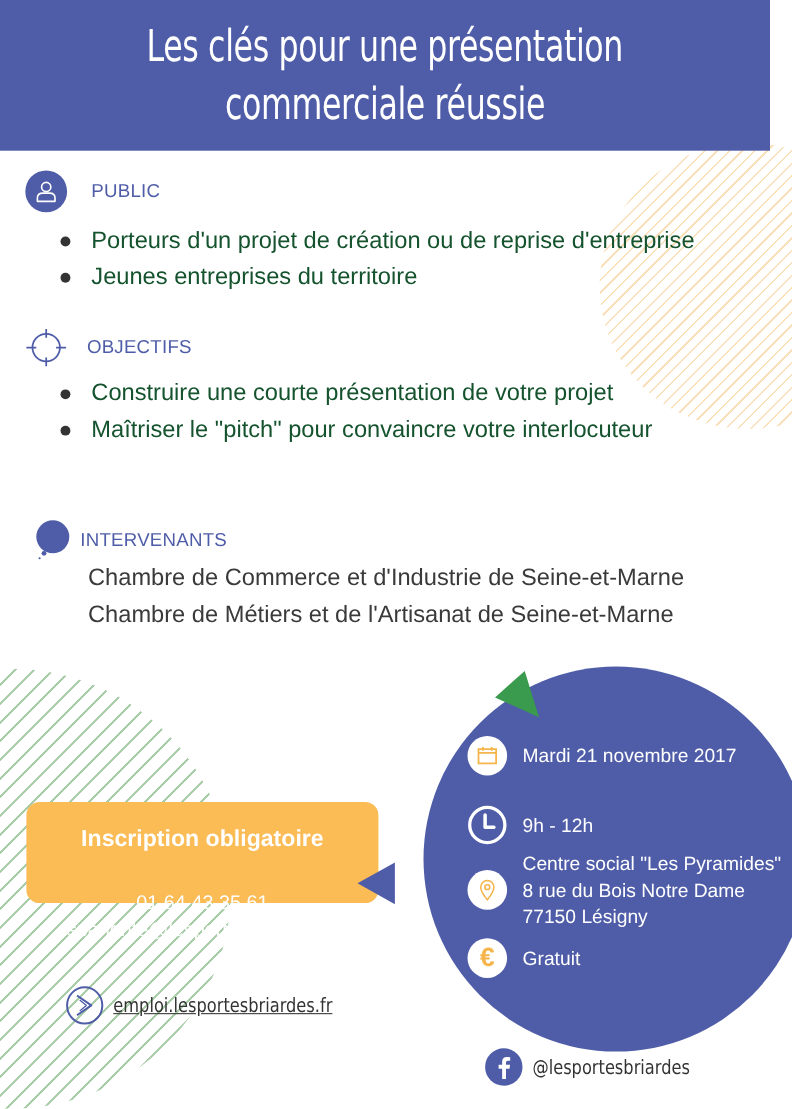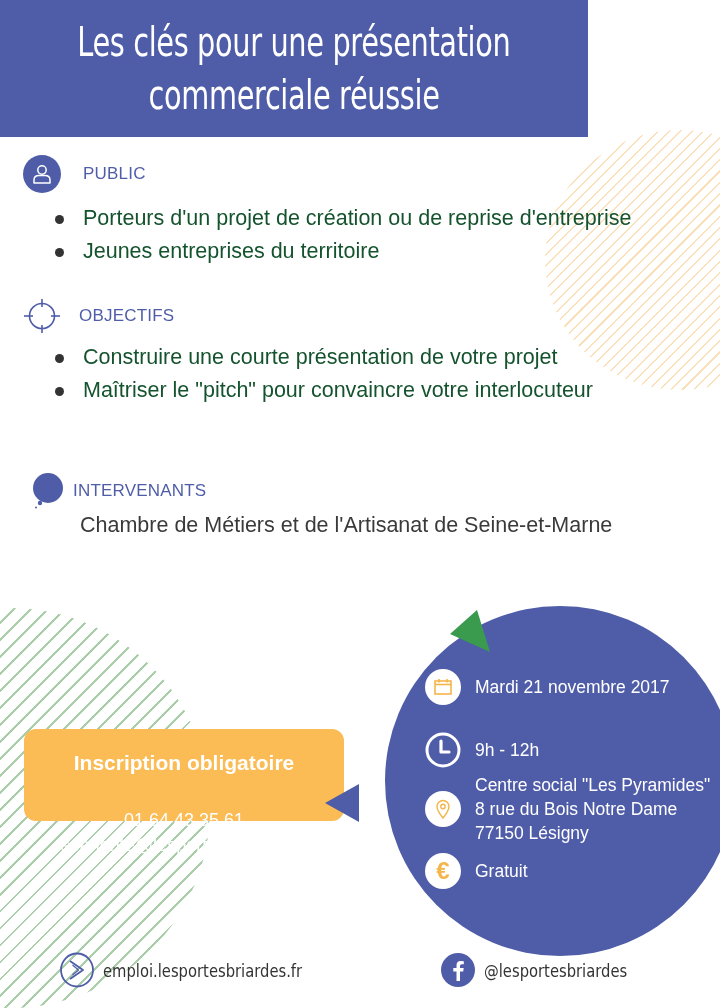--- a/index.html
+++ b/index.html
@@ -9,21 +9,21 @@
   .hatch-yellow {
     position: absolute; left: 545px; top: 130px; width: 270px; height: 260px; border-radius: 50%;
     background: repeating-linear-gradient(135deg, rgba(245,200,130,0.55) 0px, rgba(245,200,130,0.55) 1.5px, transparent 1.5px, transparent 8px);
   }
   .hatch-green {
     position: absolute; left: -190px; top: 608px; width: 400px; height: 400px; border-radius: 50%;
     background: repeating-linear-gradient(135deg, rgba(140,190,140,0.75) 0px, rgba(140,190,140,0.75) 2px, transparent 2px, transparent 12px);
   }
 
   .header {
-    position: absolute; left: 0; top: 0; width: 588px; height: 137px; background: #4f5da8;
+    position: absolute; left: 0; top: 0; width: 700px; height: 137px; background: #4f5da8;
     display: flex; flex-direction: column; align-items: center; justify-content: center;
   }
   .header .title {
     color: #ffffff; font-family: "DejaVu Sans", sans-serif; font-size: 40px; line-height: 53px;
     text-align: center; transform: scaleX(0.72); white-space: nowrap; letter-spacing: -0.5px;
   }
 
   .section-head { position: absolute; display: flex; align-items: center; }
   .section-head .label { color: #4f5da8; font-size: 17px; letter-spacing: 0.2px; }
 
@@ -115,20 +115,21 @@
   <span style="display:inline-flex;">
     <svg width="34" height="38" viewBox="0 0 34 38">
       <circle cx="17" cy="16" r="15" fill="#4f5da8"></circle>
       <circle cx="9" cy="31" r="2.2" fill="#4f5da8"></circle>
       <circle cx="5" cy="35.5" r="1" fill="#4f5da8"></circle>
     </svg>
   </span>
   <span class="label" style="margin-left:8px;">INTERVENANTS</span>
 </div>
 <div class="plain-lines" style="left:80px; top:509px;">
+  <div>Chambre de Commerce et d'Industrie de Seine-et-Marne</div>
   <div>Chambre de Métiers et de l'Artisanat de Seine-et-Marne</div>
 </div>
 
 <div class="inscription">
   <div class="h">Inscription obligatoire</div>
   <div class="p">01 64 43 35 61</div>
   <div class="e">spariente@lesportesbriardes.fr</div>
 </div>
 <div class="tri-blue"></div>
 
@@ -173,21 +174,21 @@
   </div>
 </div>
 
 <div class="info-row" style="left:425px; top:853px;">
   <div class="ico">
     <span style="color:#f5b54a; font-weight:bold; font-size:24px; line-height:1;">€</span>
   </div>
   <span class="txt">Gratuit</span>
 </div>
 
-<div class="footer-item" style="left:59px; top:952px;">
+<div class="footer-item" style="left:59px; top:896px;text-decoration:underline;">
   <span style="display:inline-flex;">
     <svg width="36" height="36" viewBox="0 0 36 36">
       <ellipse cx="18" cy="18" rx="16" ry="16.5" fill="none" stroke="#4f5da8" stroke-width="1.8"></ellipse>
       <path d="M11 9 L24 18 L11 27" fill="none" stroke="#4f5da8" stroke-width="1.8" stroke-linejoin="round"></path>
       <path d="M13.5 13 L19.5 18 L13.5 23" fill="none" stroke="#4f5da8" stroke-width="1.2" stroke-linejoin="round"></path>
     </svg>
   </span>
   <span class="txt">emploi.lesportesbriardes.fr</span>
 </div>
 

